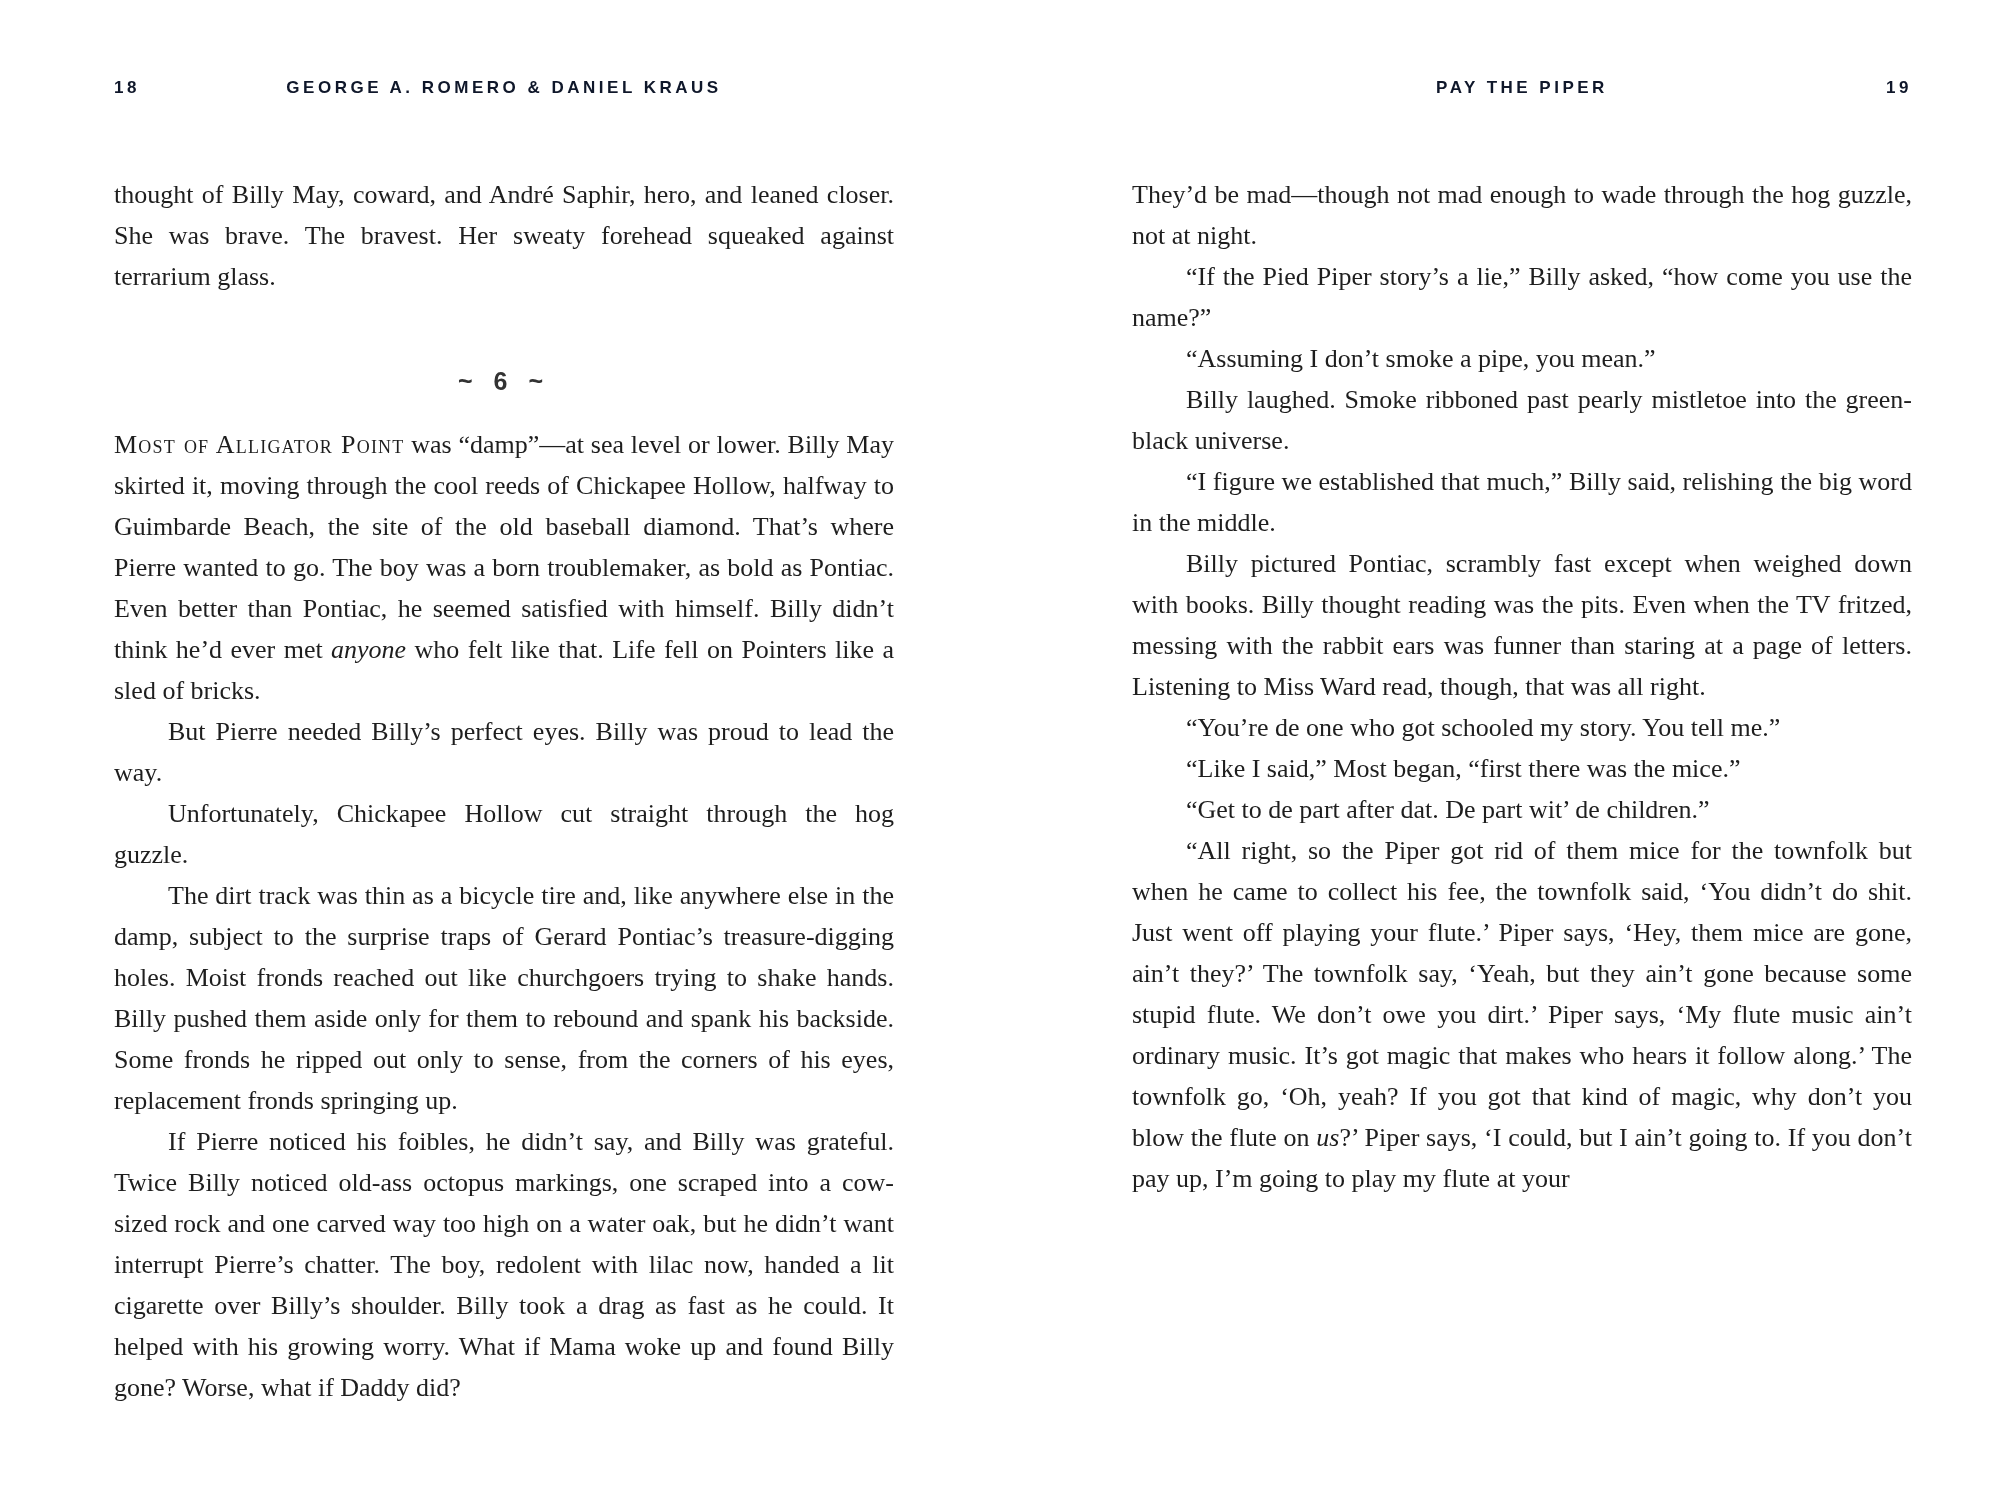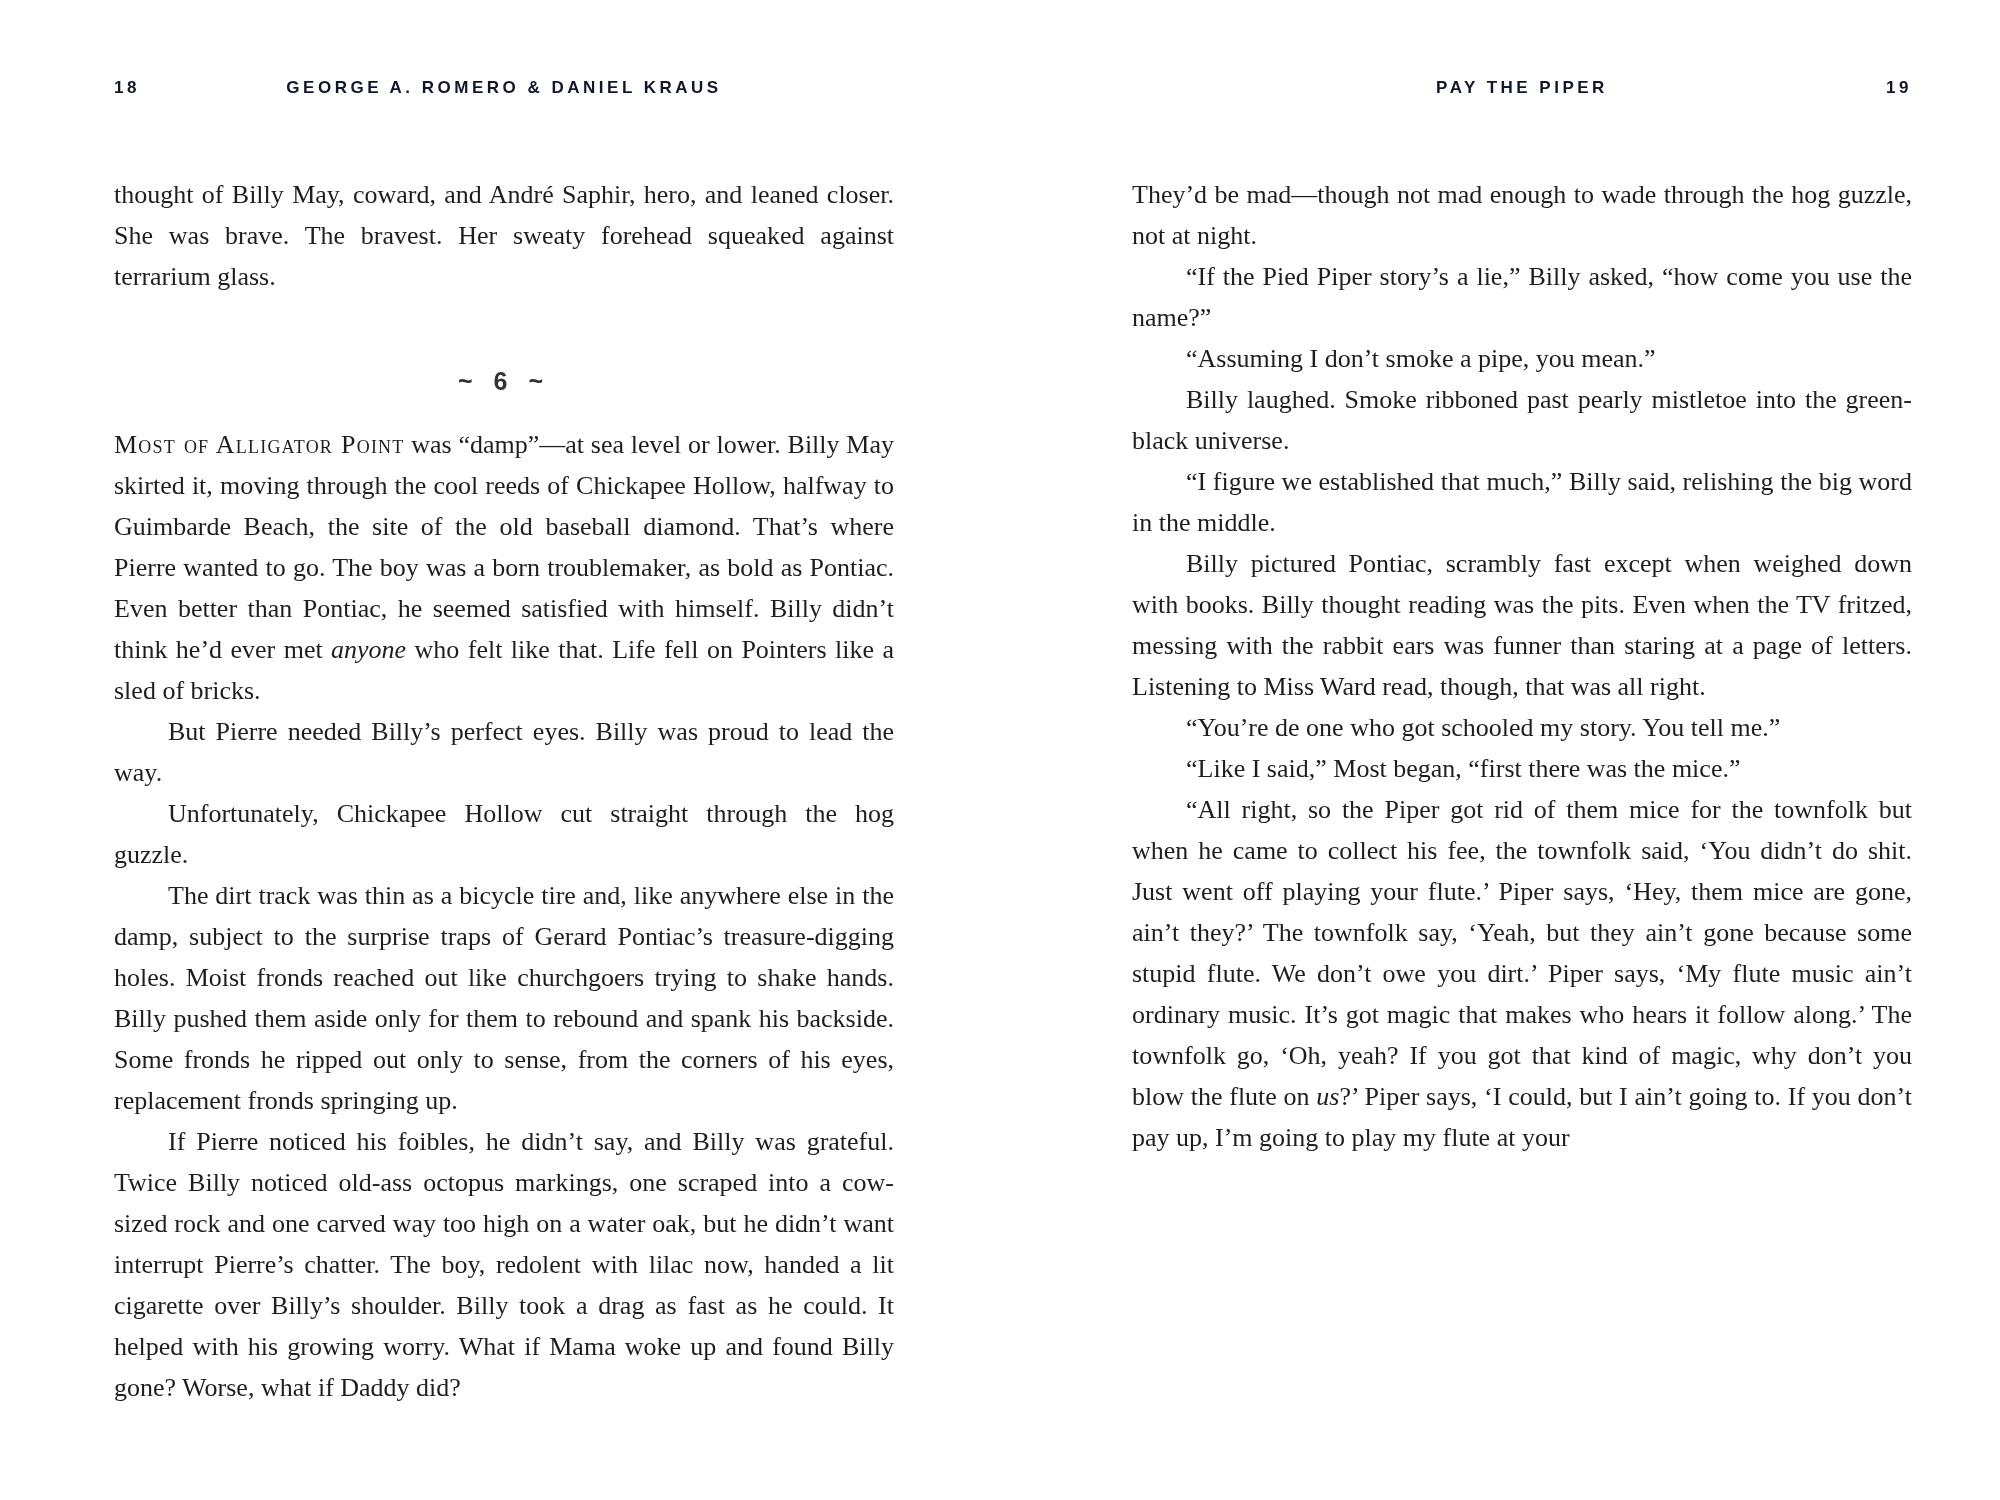--- a/index.html
+++ b/index.html
@@ -85,17 +85,18 @@
     </div>
     <div class="page-body">
         <p class="para"><span>They’d be mad—though not mad enough to wade through the hog guzzle, not at night.</span></p>
         <p class="para indent"><span>“If the Pied Piper story’s a lie,” Billy asked, “how come you use the name?”</span></p>
         <p class="para indent"><span>“Assuming I don’t smoke a pipe, you mean.”</span></p>
         <p class="para indent"><span>Billy laughed. Smoke ribboned past pearly mistletoe into the green-black universe.</span></p>
         <p class="para indent"><span>“I figure we established that much,” Billy said, relishing the big word in the middle.</span></p>
         <p class="para indent"><span>Billy pictured Pontiac, scrambly fast except when weighed down with books. Billy thought reading was the pits. Even when the TV fritzed, messing with the rabbit ears was funner than staring at a page of letters. Listening to Miss Ward read, though, that was all right.</span></p>
         <p class="para indent"><span>“You’re de one who got schooled my story. You tell me.”</span></p>
         <p class="para indent"><span>“Like I said,” Most began, “first there was the mice.”</span></p>
+        <p class="para indent"><span>“Get to de part after dat. De part wit’ de children.”</span></p>
         <p class="para indent"><span>“All right, so the Piper got rid of them mice for the townfolk but when he came to collect his fee, the townfolk said, ‘You didn’t do shit. Just went off playing your flute.’ Piper says, ‘Hey, them mice are gone, ain’t they?’ The townfolk say, ‘Yeah, but they ain’t gone because some stupid flute. We don’t owe you dirt.’ Piper says, ‘My flute music ain’t ordinary music. It’s got magic that makes who hears it follow along.’ The townfolk go, ‘Oh, yeah? If you got that kind of magic, why don’t you blow the flute on </span><span class="italic">us</span><span>?’ Piper says, ‘I could, but I ain’t going to. If you don’t pay up, I’m going to play my flute at your</span></p>
       </div>
   </div>
 
 </div>
 
 </body></html>

